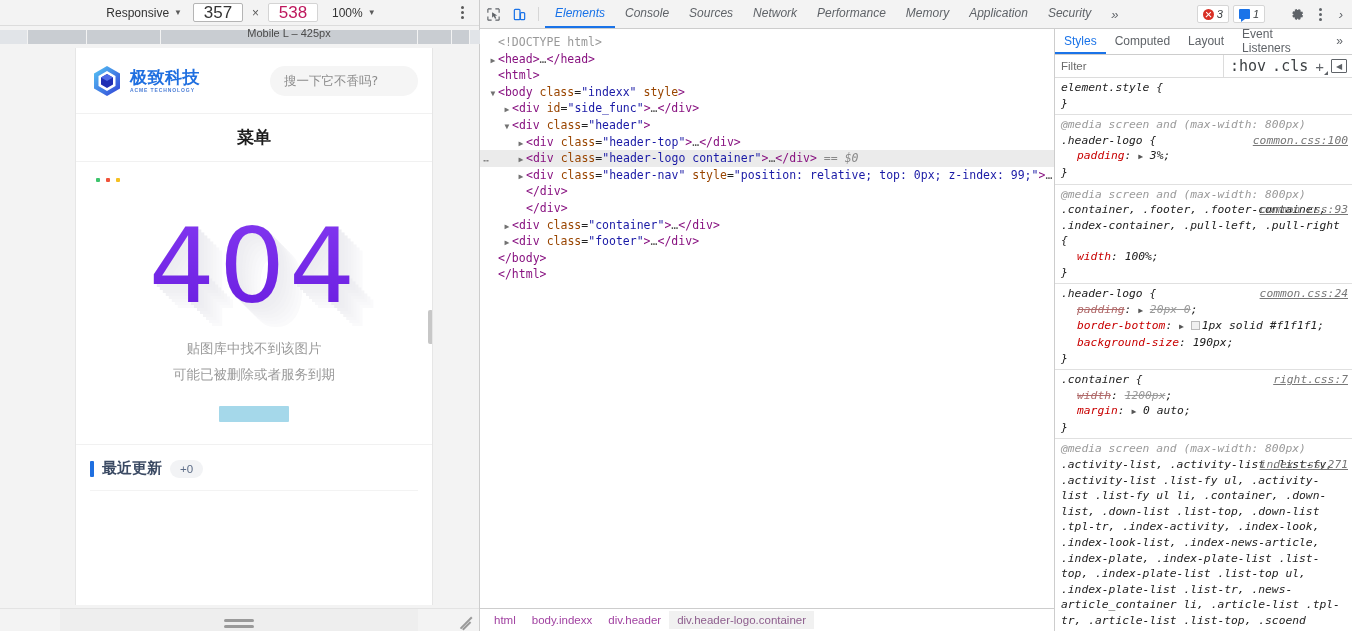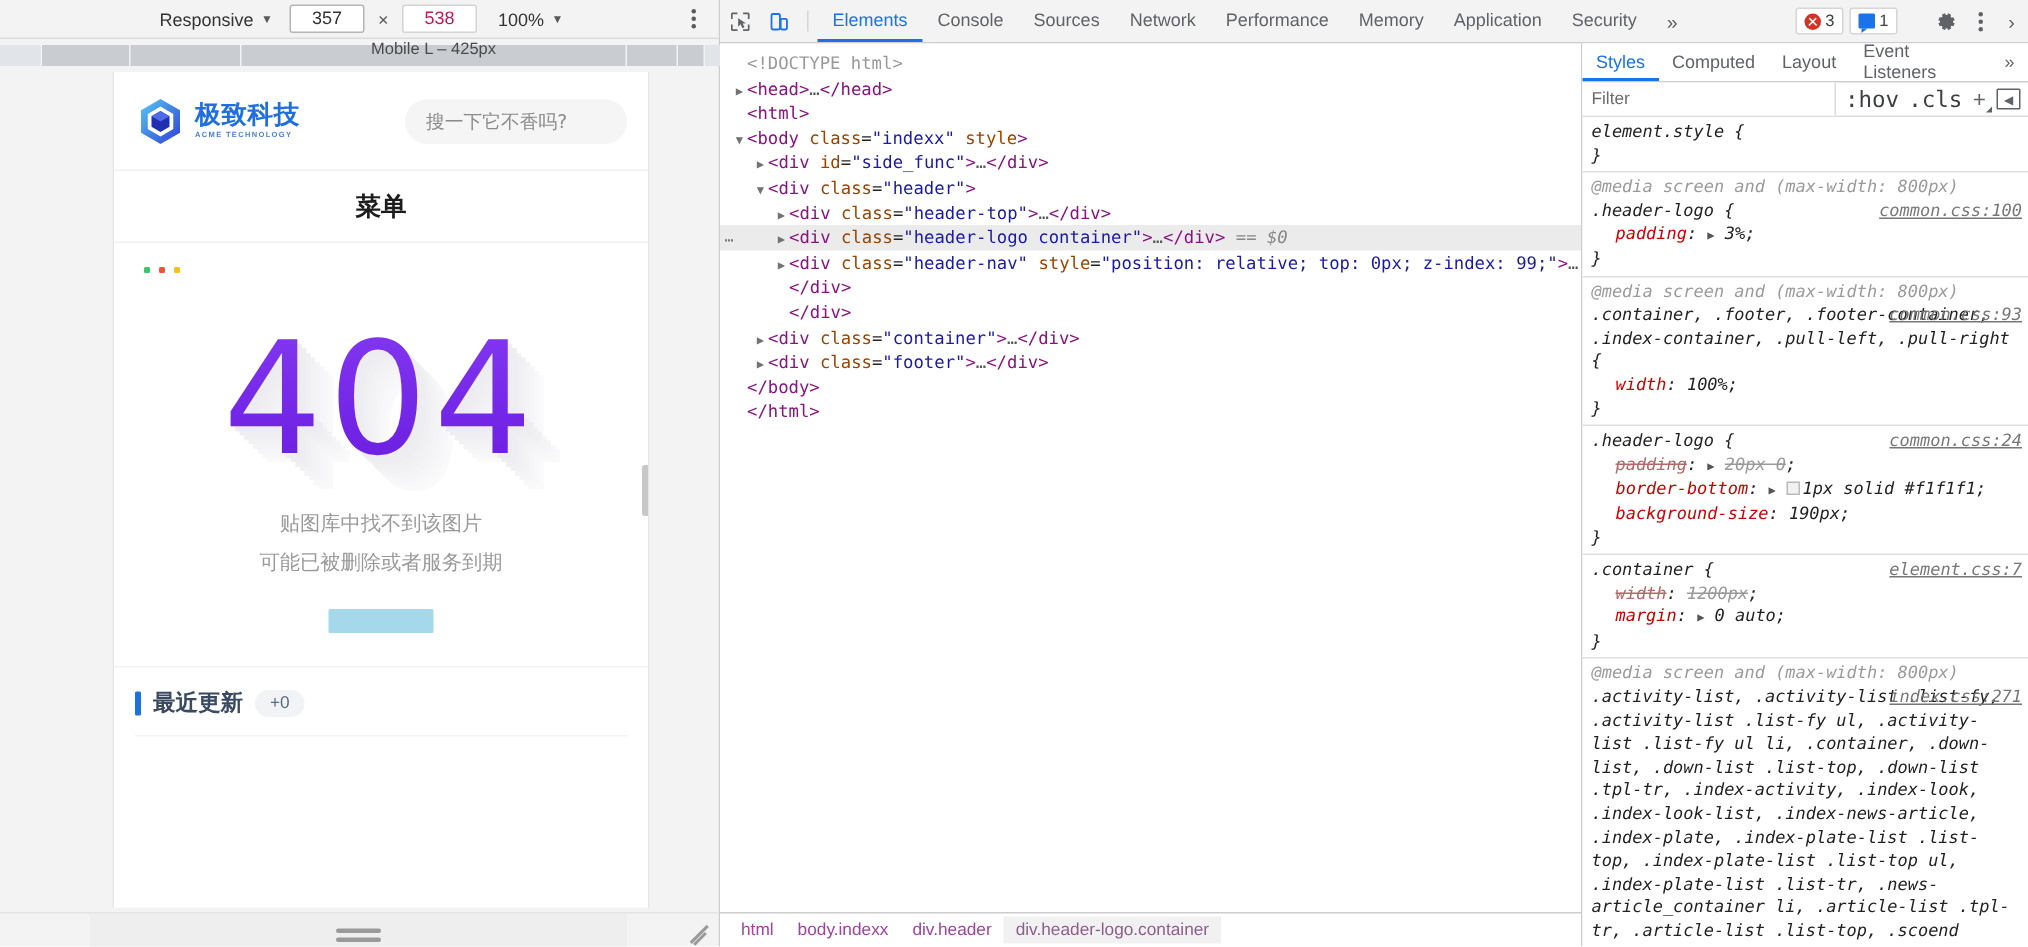--- a/index.html
+++ b/index.html
@@ -26,21 +26,21 @@
     position:relative;
   }
   .dt-inner { display:flex; align-items:center; gap:8px; }
   .dt-select {
     display:flex; align-items:center; gap:5px;
     font-size:12px; color:#333; padding:1px 3px; cursor:default;
   }
   .caret { font-size:8px; color:#5a5a5a; line-height:1; }
   .dim-box {
     width:50px; height:19px; border:1px solid #b5b5b5; background:#fff;
-    border-radius:2px; text-align:center; font-size:12px; color:#333;
+    border-radius:2px; text-align:center; font-size:17px; color:#333;
     line-height:17px; font-family:"Liberation Sans", sans-serif;
   }
   .dim-box.empty { border-color:#d4d4d4; color:#be185d; }
   .dim-x { color:#5a5a5a; font-size:12px; padding:0 1px; }
   .dt-zoom { font-size:12px; color:#333; display:flex; align-items:center; gap:5px; margin-left:6px;}
   .dt-more {
     position:absolute; right:10px; top:50%; transform:translateY(-50%);
     width:14px; height:16px; display:flex; flex-direction:column;
     align-items:center; justify-content:center; gap:2px; cursor:default;
   }
@@ -163,21 +163,21 @@
   
   .vgrip {
     position:absolute; right:-1px; top:50%; transform:translateY(-50%);
     width:5px; height:34px; background:#c7c7c7; border-radius:2px;
   }
 
   
   .devtools { width:872px; flex:0 0 872px; display:flex; flex-direction:column; background:#fff; }
   .dt-tabbar {
     height:29px; flex:0 0 29px; border-bottom:1px solid #cdcdcd;
-    display:flex; align-items:stretch; background:#f3f3f3;
+    display:flex; align-items:stretch; background:#f3f3f3;font-style:italic;
   }
   .dt-iconbtn {
     width:26px; display:flex; align-items:center; justify-content:center; cursor:default;
   }
   .dt-iconbtn.active svg { color:#1a73e8; }
   .vsep { width:1px; background:#d6d6d6; margin:7px 6px; }
   .tabs { display:flex; align-items:stretch; }
   .tab {
     padding:0 10px; display:flex; align-items:center; font-size:12px;
     color:#5f6368; cursor:default; border-bottom:2px solid transparent;
@@ -522,21 +522,21 @@
               <div class="brace">}</div>
             </div>
             <div class="rule">
               <div class="rule-head"><span class="sel-text">.header-logo {</span><span class="origin">common.css:24</span></div>
               <div class="decl struck"><span class="prop">padding</span>: <span class="arrow-t">▶</span> <span class="pval">20px 0</span>;</div>
               <div class="decl"><span class="prop">border-bottom</span>: <span class="arrow-t">▶</span> <span class="swatch" style="background:#f1f1f1"></span><span class="pval">1px solid #f1f1f1</span>;</div>
               <div class="decl"><span class="prop">background-size</span>: <span class="pval">190px</span>;</div>
               <div class="brace">}</div>
             </div>
             <div class="rule">
-              <div class="rule-head"><span class="sel-text">.container {</span><span class="origin">element.css:7</span></div>
+              <div class="rule-head"><span class="sel-text">.container {</span><span class="origin">right.css:7</span></div>
               <div class="decl struck"><span class="prop">width</span>: <span class="pval">1200px</span>;</div>
               <div class="decl"><span class="prop">margin</span>: <span class="arrow-t">▶</span> <span class="pval">0 auto</span>;</div>
               <div class="brace">}</div>
             </div>
             <div class="rule">
               <div class="rule-head"><span class="media">@media screen and (max-width: 800px)</span></div>
               <div class="rule-head"><span class="sel-text">.activity-list, .activity-list .list-fy, .activity-list .list-fy ul, .activity-list .list-fy ul li, .container, .down-list, .down-list .list-top, .down-list .tpl-tr, .index-activity, .index-look, .index-look-list, .index-news-article, .index-plate, .index-plate-list .list-top, .index-plate-list .list-top ul, .index-plate-list .list-tr, .news-article_container li, .article-list .tpl-tr, .article-list .list-top, .scoend .right {</span><span class="origin">index.css:271</span></div>
             </div>
           </div>
 

